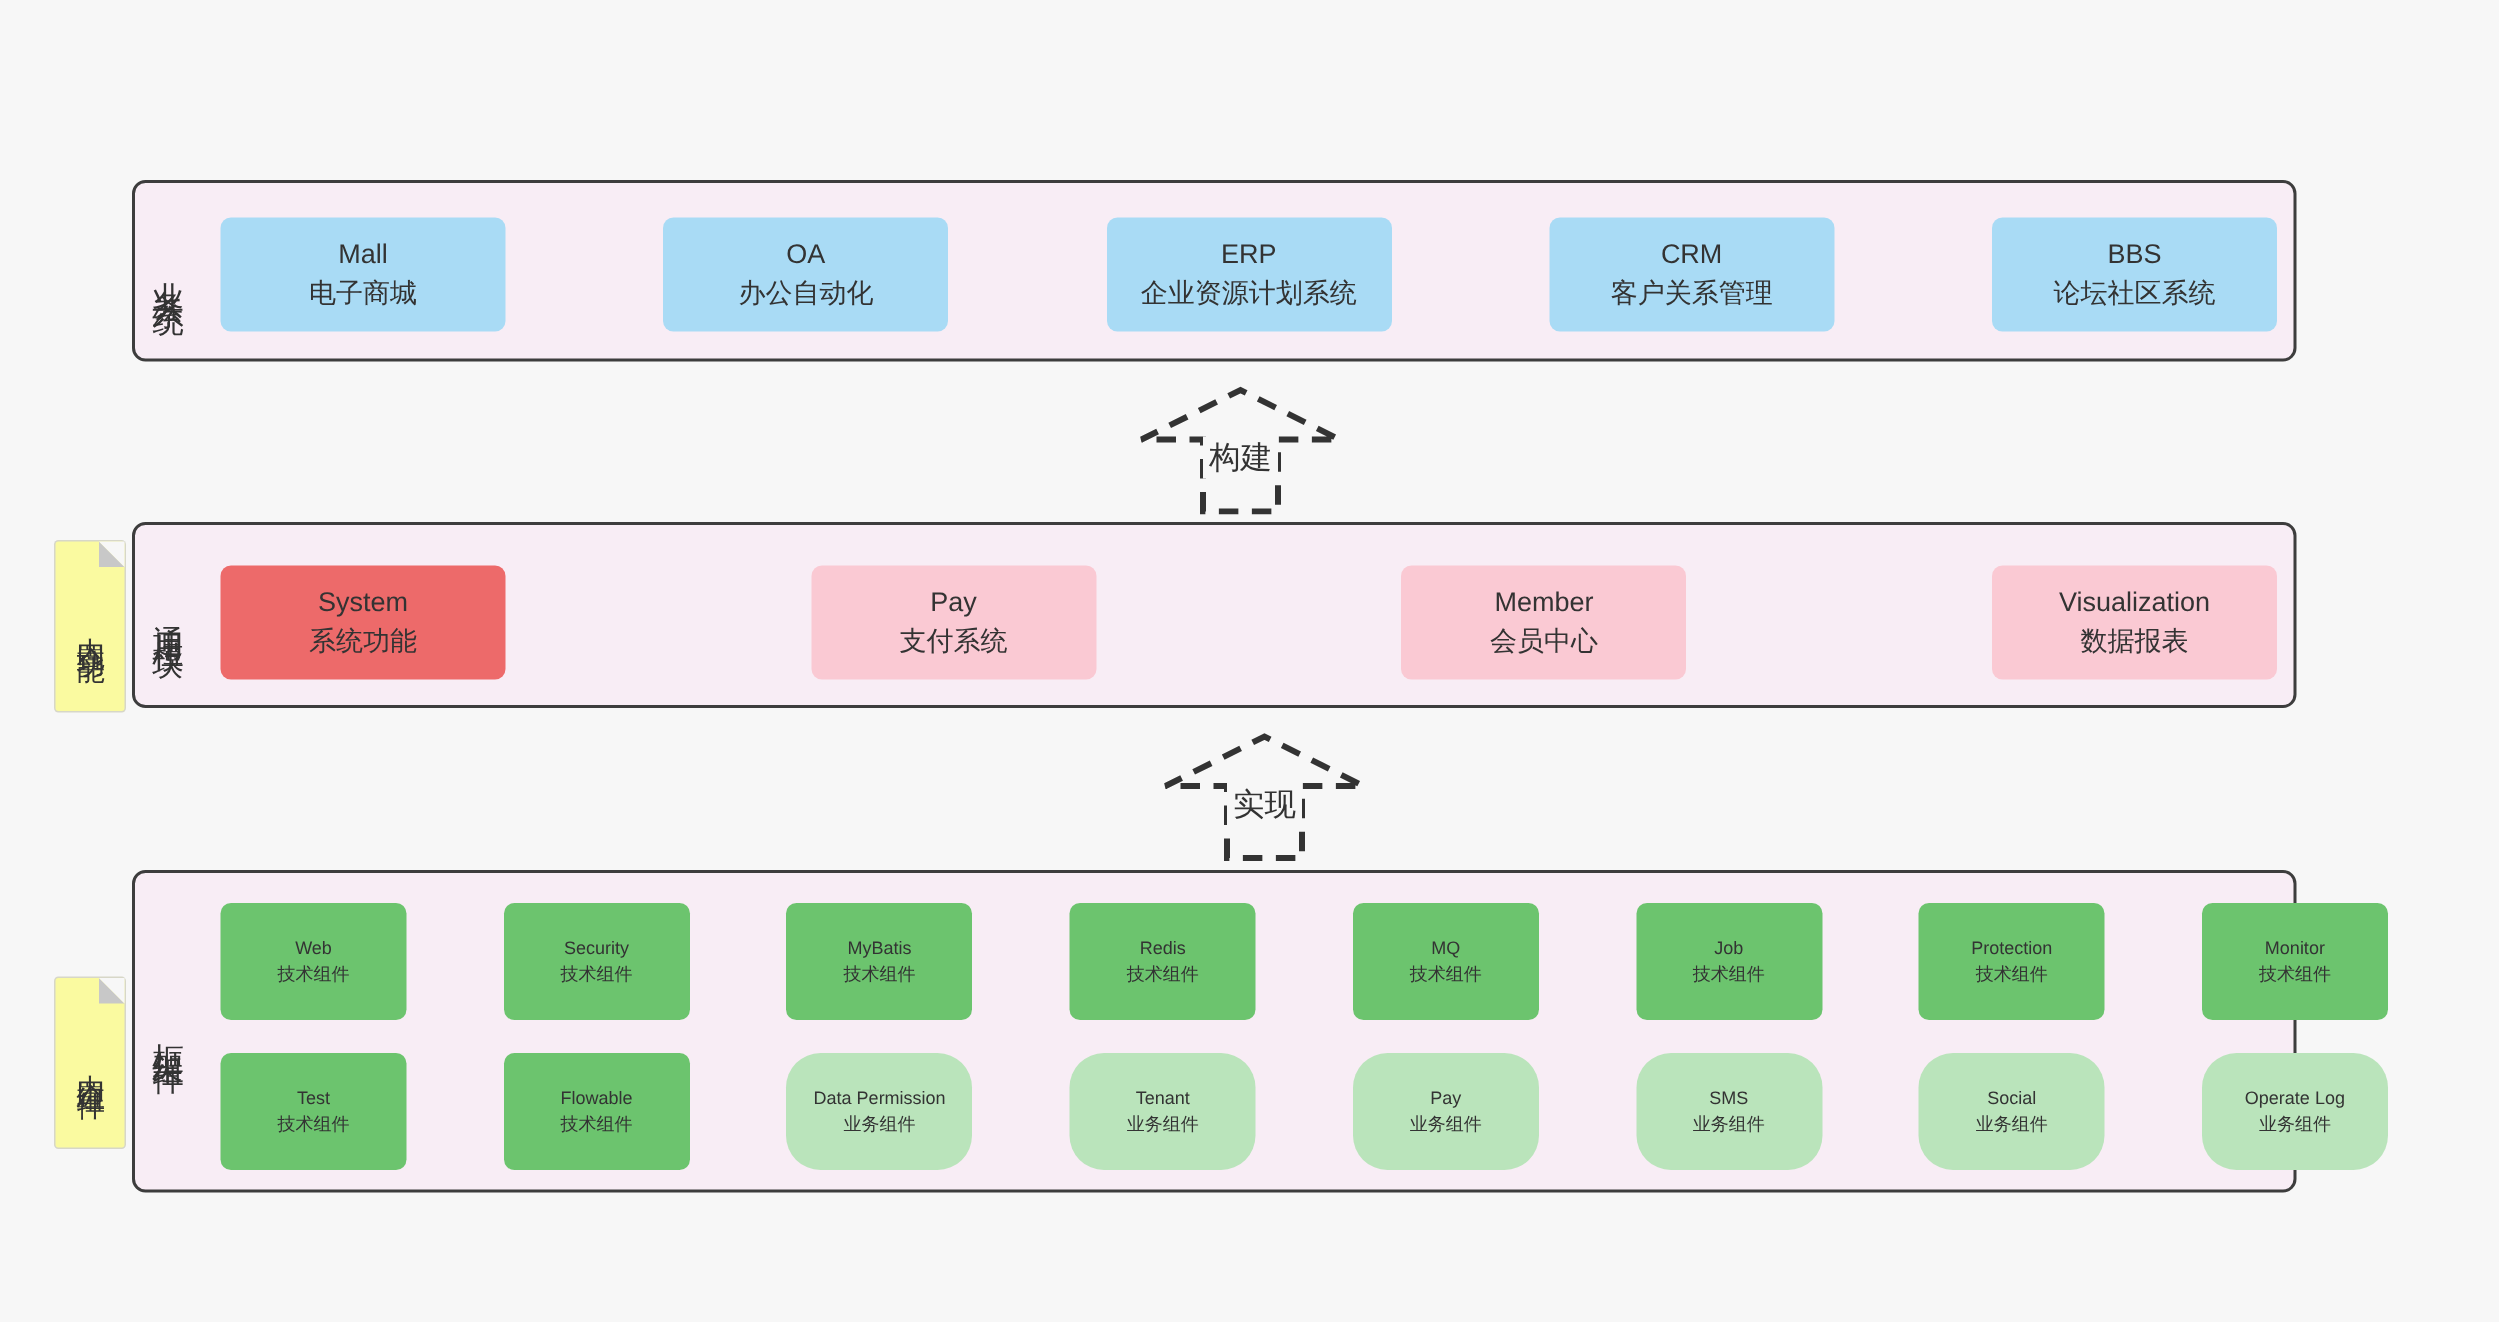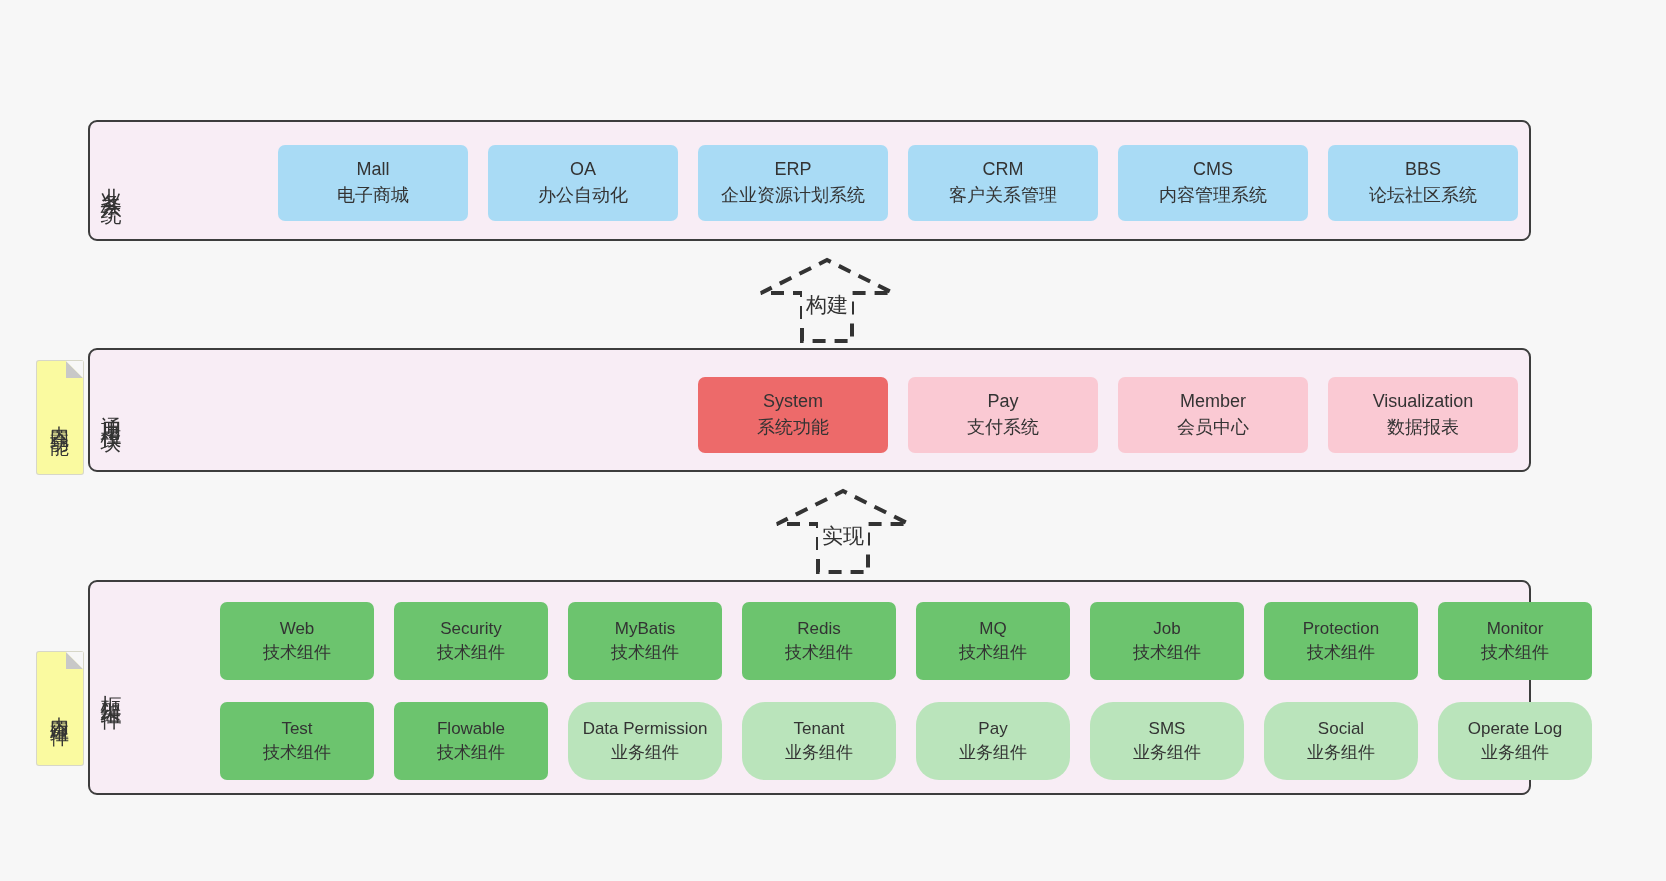--- a/index.html
+++ b/index.html
@@ -26,35 +26,35 @@
   .band-3{top:580px;height:215px;}
 
   .band-label{
     position:absolute;left:11px;top:50%;transform:translateY(-50%);
     writing-mode:vertical-rl;text-orientation:upright;
     font-size:21px;letter-spacing:5px;line-height:1;color:var(--text);
     white-space:nowrap;
   }
 
   .row{
-    position:absolute;display:flex;justify-content:flex-end;gap:20px;
+    position:absolute;display:flex;justify-content:space-between;gap:20px;
   }
   .row-6{left:57px;width:1371px;}
   .band-1 .row-6{top:23px;}
   .band-2 .row-6{top:27px;}
   .row-8{left:57px;width:1445px;}
   .row-8-a{top:20px;}
   .row-8-b{top:120px;}
 
   .box{
     display:flex;flex-direction:column;align-items:center;justify-content:center;
     text-align:center;border-radius:7px;line-height:1.42;
   }
   .box-wide{width:190px;height:76px;font-size:18px;}
-  .box-small{width:154px;height:78px;font-size:17px;}
+  .box-small{width:124px;height:78px;font-size:12px;}
   .blue{background:var(--blue);}
   .red{background:var(--red);}
   .pink{background:var(--pink);}
   .green{background:var(--green);}
   .lightgreen{background:var(--lightgreen);border-radius:23px;}
 
   .sticky{
     position:absolute;left:37px;width:46px;height:113px;
     background:var(--sticky);z-index:2;border-radius:2px;
     display:flex;align-items:center;justify-content:center;
@@ -101,24 +101,20 @@
       </div>
       <div class="box box-wide blue">
         <div>ERP</div>
         <div>企业资源计划系统</div>
       </div>
       <div class="box box-wide blue">
         <div>CRM</div>
         <div>客户关系管理</div>
       </div>
       <div class="box box-wide blue">
-        <div>CMS</div>
-        <div>内容管理系统</div>
-      </div>
-      <div class="box box-wide blue">
         <div>BBS</div>
         <div>论坛社区系统</div>
       </div>
     </div>
   </div>
 
   <div class="arrow arrow-1">
     <svg width="140" height="86" viewBox="0 0 140 86">
       <path d="M45,84 L45,36 L4,36 L70,3 L136,36 L95,36 L95,84 Z" fill="none" stroke="#333333" stroke-width="4" stroke-dasharray="13 9" stroke-linejoin="miter"></path>
     </svg>

